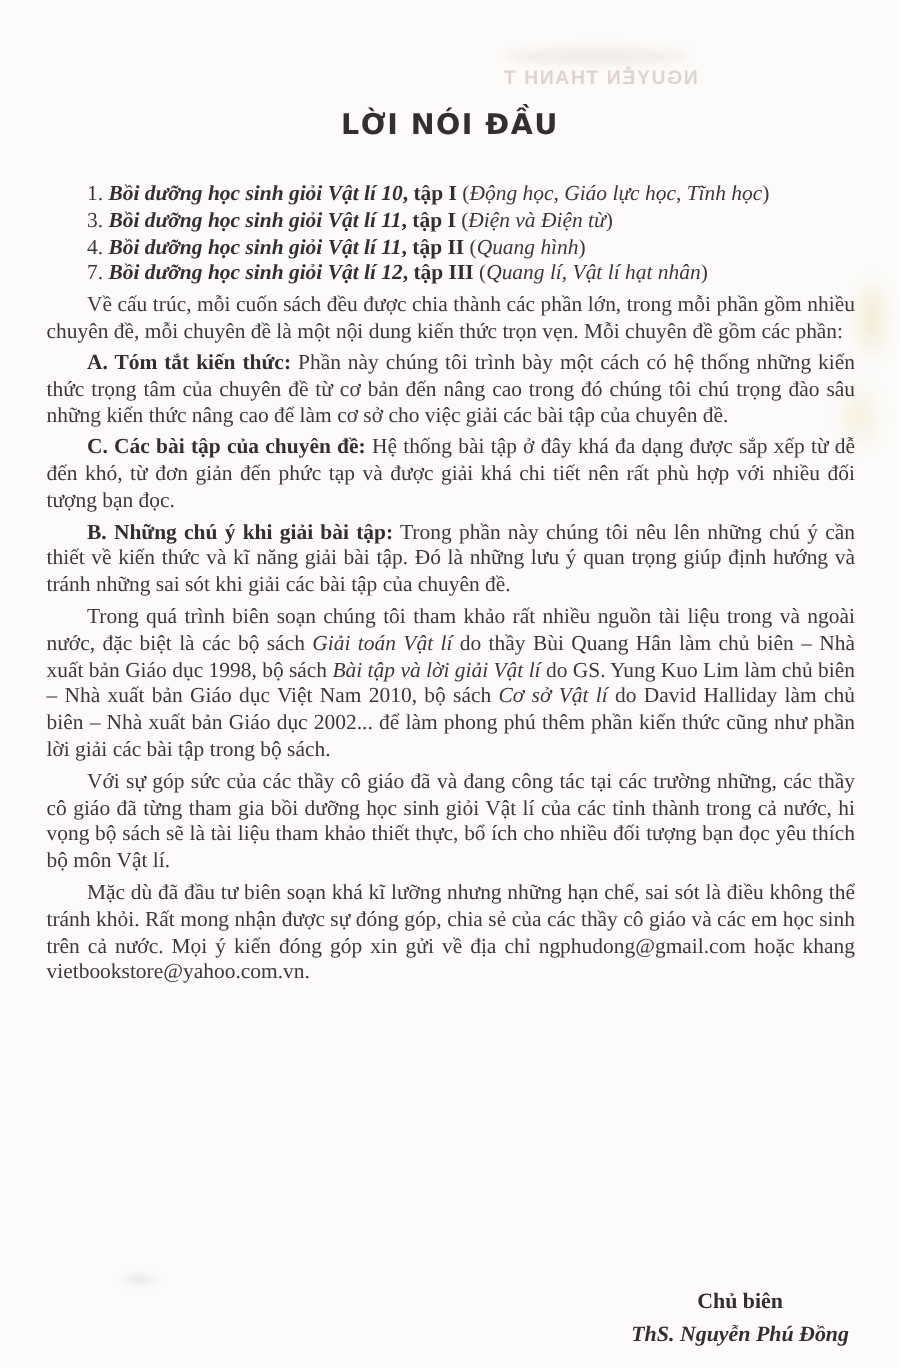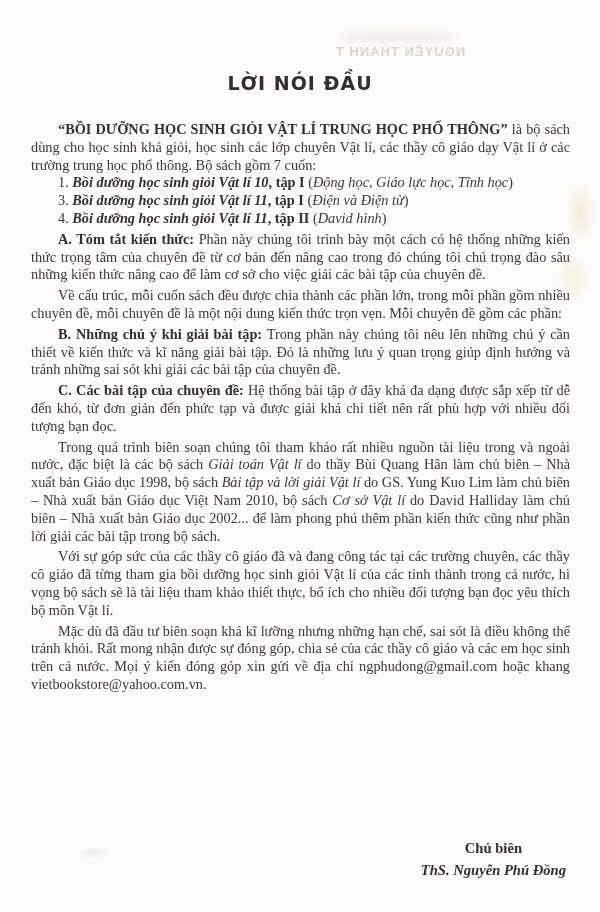--- a/index.html
+++ b/index.html
@@ -31,21 +31,21 @@
     line-height:17.8px;
     text-align:justify;
   }
   .body-text p{margin:0;text-indent:27px;}
   .body-text p.paragraph{margin-top:3px;}
   .body-text p.paragraph:first-child{margin-top:0;}
   .r-b{font-weight:bold;color:var(--text-strong);}
   .r-i{font-style:italic;}
   .r-bi{font-weight:bold;font-style:italic;color:var(--text-strong);margin-top:48px;}
   .signature{
-    position:absolute;top:838px;right:34px;
+    position:absolute;top:858px;right:34px;
     text-align:center;
     font-size:14.6px;line-height:21.5px;
   }
   .sig-role{font-weight:bold;color:var(--text-strong);}
   .sig-name{font-weight:bold;font-style:italic;color:var(--text-strong);}
   
   .showthrough{
     position:absolute;top:44px;left:308px;width:184px;
     text-align:center;
     transform:scaleX(-1);
@@ -82,30 +82,30 @@
   <div class="showthrough-smear"></div>
   <div class="showthrough">NGUYỄN THANH T</div>
 
   <div class="stain stain1"></div>
   <div class="stain stain2"></div>
   <div class="stain stain3"></div>
 
   <div class="title">LỜI NÓI ĐẦU</div>
 
   <div class="body-text" id="doc-body">
-      <p class="paragraph"><span class="r-b">“BỒI DƯỠNG HỌC SINH GIỎI VẬT LÍ TRUNG HỌC PHỔ THÔNG”</span><span> là bộ sách dùng cho học sinh khá giỏi, học sinh các lớp chuyên Vật lí, các thầy cô giáo dạy Vật lí ở các trường trung học phổ thông. Bộ sách gồm 7 cuốn:</span></p>
       <p class="list-item"><span>1. </span><span class="r-bi">Bồi dưỡng học sinh giỏi Vật lí 10</span><span class="r-b">, tập I </span><span>(</span><span class="r-i">Động học, Giáo lực học, Tĩnh học</span><span>)</span></p>
       <p class="list-item"><span>3. </span><span class="r-bi">Bồi dưỡng học sinh giỏi Vật lí 11</span><span class="r-b">, tập I </span><span>(</span><span class="r-i">Điện và Điện từ</span><span>)</span></p>
-      <p class="list-item"><span>4. </span><span class="r-bi">Bồi dưỡng học sinh giỏi Vật lí 11</span><span class="r-b">, tập II </span><span>(</span><span class="r-i">David hình</span><span>)</span></p>
+      <p class="list-item"><span>4. </span><span class="r-bi">Bồi dưỡng học sinh giỏi Vật lí 11</span><span class="r-b">, tập II </span><span>(</span><span class="r-i">Quang hình</span><span>)</span></p>
+      <p class="list-item"><span>7. </span><span class="r-bi">Bồi dưỡng học sinh giỏi Vật lí 12</span><span class="r-b">, tập III </span><span>(</span><span class="r-i">Quang lí, Vật lí hạt nhân</span><span>)</span></p>
+      <p class="paragraph"><span>Về cấu trúc, mỗi cuốn sách đều được chia thành các phần lớn, trong mỗi phần gồm nhiều chuyên đề, mỗi chuyên đề là một nội dung kiến thức trọn vẹn. Mỗi chuyên đề gồm các phần:</span></p>
       <p class="paragraph"><span class="r-b">A. Tóm tắt kiến thức:</span><span> Phần này chúng tôi trình bày một cách có hệ thống những kiến thức trọng tâm của chuyên đề từ cơ bản đến nâng cao trong đó chúng tôi chú trọng đào sâu những kiến thức nâng cao để làm cơ sở cho việc giải các bài tập của chuyên đề.</span></p>
-      <p class="paragraph"><span>Về cấu trúc, mỗi cuốn sách đều được chia thành các phần lớn, trong mỗi phần gồm nhiều chuyên đề, mỗi chuyên đề là một nội dung kiến thức trọn vẹn. Mỗi chuyên đề gồm các phần:</span></p>
+      <p class="paragraph"><span class="r-b">C. Các bài tập của chuyên đề:</span><span> Hệ thống bài tập ở đây khá đa dạng được sắp xếp từ dễ đến khó, từ đơn giản đến phức tạp và được giải khá chi tiết nên rất phù hợp với nhiều đối tượng bạn đọc.</span></p>
       <p class="paragraph"><span class="r-b">B. Những chú ý khi giải bài tập:</span><span> Trong phần này chúng tôi nêu lên những chú ý cần thiết về kiến thức và kĩ năng giải bài tập. Đó là những lưu ý quan trọng giúp định hướng và tránh những sai sót khi giải các bài tập của chuyên đề.</span></p>
-      <p class="paragraph"><span class="r-b">C. Các bài tập của chuyên đề:</span><span> Hệ thống bài tập ở đây khá đa dạng được sắp xếp từ dễ đến khó, từ đơn giản đến phức tạp và được giải khá chi tiết nên rất phù hợp với nhiều đối tượng bạn đọc.</span></p>
       <p class="paragraph"><span>Trong quá trình biên soạn chúng tôi tham khảo rất nhiều nguồn tài liệu trong và ngoài nước, đặc biệt là các bộ sách </span><span class="r-i">Giải toán Vật lí</span><span> do thầy Bùi Quang Hân làm chủ biên – Nhà xuất bản Giáo dục 1998, bộ sách </span><span class="r-i">Bài tập và lời giải Vật lí</span><span> do GS. Yung Kuo Lim làm chủ biên – Nhà xuất bản Giáo dục Việt Nam 2010, bộ sách </span><span class="r-i">Cơ sở Vật lí</span><span> do David Halliday làm chủ biên – Nhà xuất bản Giáo dục 2002... để làm phong phú thêm phần kiến thức cũng như phần lời giải các bài tập trong bộ sách.</span></p>
-      <p class="paragraph"><span>Với sự góp sức của các thầy cô giáo đã và đang công tác tại các trường chuyên, các thầy cô giáo đã từng tham gia bồi dưỡng học sinh giỏi Vật lí của các tỉnh thành trong cả nước, hi vọng bộ sách sẽ là tài liệu tham khảo thiết thực, bổ ích cho nhiều đối tượng bạn đọc yêu thích bộ môn Vật lí.</span></p>
+      <p class="paragraph"><span>Với sự góp sức của các thầy cô giáo đã và đang công tác tại các trường những, các thầy cô giáo đã từng tham gia bồi dưỡng học sinh giỏi Vật lí của các tỉnh thành trong cả nước, hi vọng bộ sách sẽ là tài liệu tham khảo thiết thực, bổ ích cho nhiều đối tượng bạn đọc yêu thích bộ môn Vật lí.</span></p>
       <p class="paragraph"><span>Mặc dù đã đầu tư biên soạn khá kĩ lưỡng nhưng những hạn chế, sai sót là điều không thể tránh khỏi. Rất mong nhận được sự đóng góp, chia sẻ của các thầy cô giáo và các em học sinh trên cả nước. Mọi ý kiến đóng góp xin gửi về địa chỉ ngphudong@gmail.com hoặc khang vietbookstore@yahoo.com.vn.</span></p>
     </div>
 
   <div class="signature">
     <div class="sig-role">Chủ biên</div>
     <div class="sig-name">ThS. Nguyễn Phú Đồng</div>
   </div>
 </div>
 
 </body></html>

